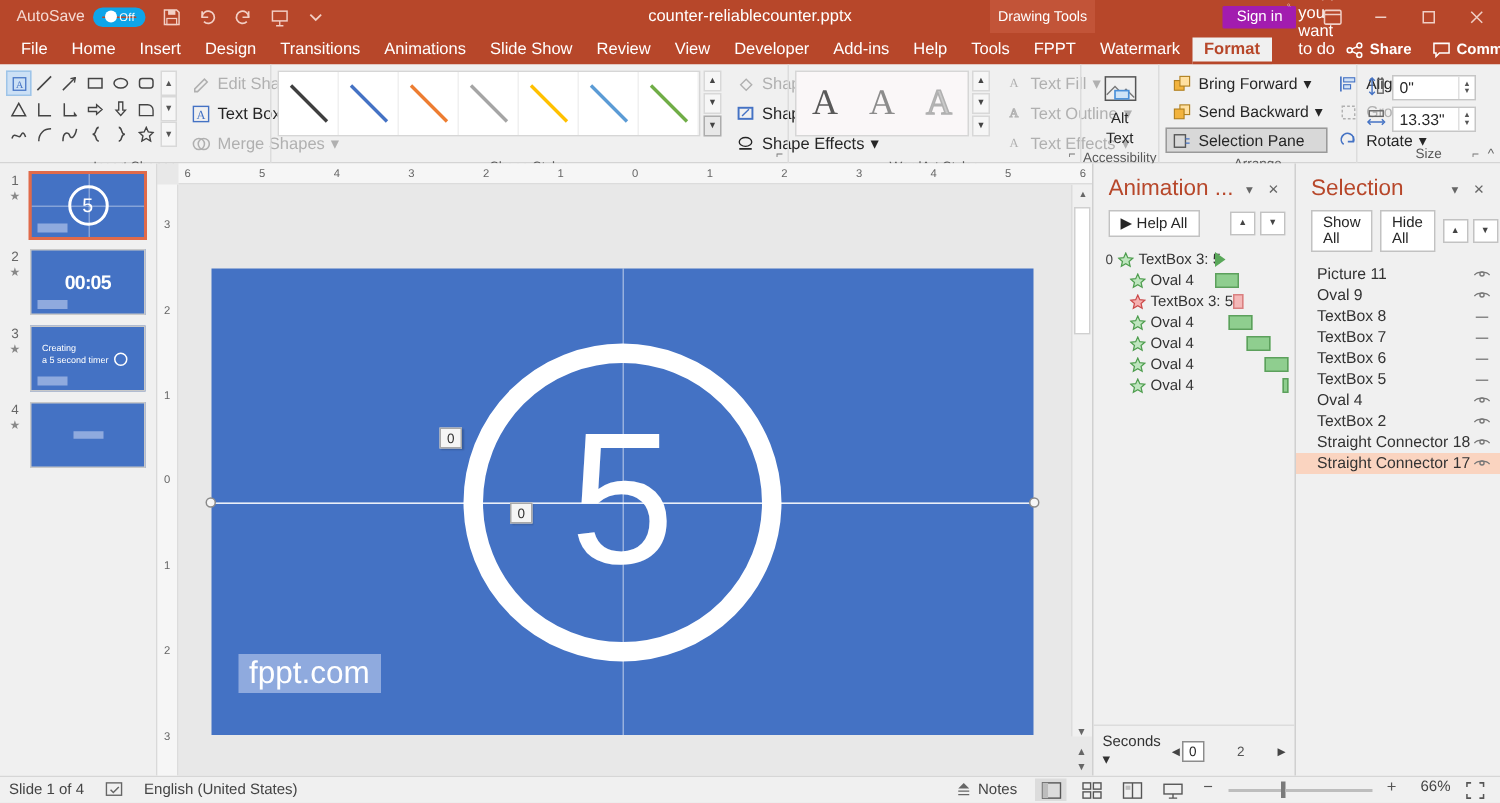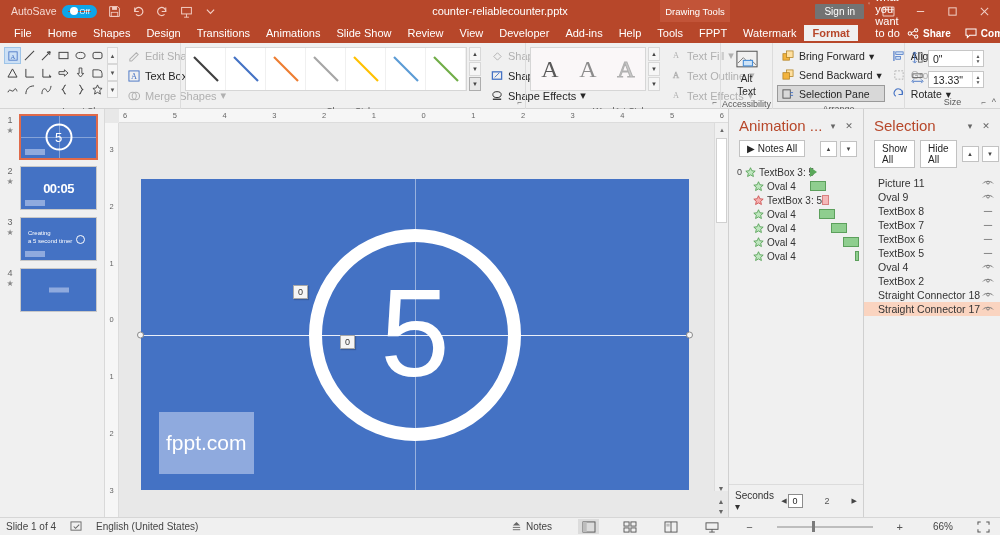--- a/index.html
+++ b/index.html
@@ -35,21 +35,21 @@
     position: absolute; left: 0; right: 0; text-align: center;
     font-size: 11px; color: #fff; pointer-events: none;
   }
   .ctx-tab-label {
     position: absolute; left: 660px; top: 0; width: 70px; height: 22px;
     background: #c25438; color: #fff; font-size: 9.5px;
     display: flex; align-items: center; justify-content: center;
   }
   .title-right { margin-left: auto; display: flex; align-items: center; }
   .signin-btn {
-    background: #737373; color: #fff; font-size: 10px; padding: 2px 9px;
+    background: #a21caf; color: #fff; font-size: 10px; padding: 2px 9px;
     margin-right: 8px; border-radius: 1px;
   }
   .wbtn { width: 32px; height: 22px; display: flex; align-items: center; justify-content: center; color: #f0cfc6; }
 
   
   .menubar {
     height: 21px; background: #b7472a; display: flex; align-items: flex-end;
     padding-left: 6px; flex: none; position: relative;
   }
   .menu-item {
@@ -155,22 +155,22 @@
   .guide-v { position: absolute; top: 0; bottom: 0; left: 50%; width: 1px; background: rgba(255,255,255,.45); }
   .big-ring {
     position: absolute; left: 50%; top: 50%; transform: translate(-50%,-50%);
     width: 212px; height: 212px; border: 13px solid #fff; border-radius: 50%;
   }
   .big-num {
     position: absolute; left: 50%; top: 50%; transform: translate(-50%,-52%);
     color: #fff; font-size: 125px; font-family: "Liberation Sans", sans-serif; line-height: 1;
   }
   .fppt {
-    position: absolute; left: 18px; bottom: 16px;
-    background: #8faade; color: #fff; font-size: 21px; padding: 19px 7px;
+    position: absolute; left: 18px; bottom: 28px;
+    background: #8faade; color: #fff; font-size: 21px; padding: 1px 7px;
     font-family: "Liberation Sans", sans-serif;
   }
   .anim-tag {
     position: absolute; background: #f5f5f5; border: 1px solid #a8a8a8;
     font-size: 9px; color: #333; padding: 0 4px; line-height: 12px; min-width: 13px; text-align: center;
     box-shadow: 1px 1px 1px rgba(0,0,0,.18);
   }
   .conn-line { position: absolute; left: 0; right: 0; top: 50%; height: 1px; background: rgba(255,255,255,.8); }
   .handle {
     position: absolute; width: 7px; height: 7px; border-radius: 50%;
@@ -214,21 +214,21 @@
   .sel-name { flex: 1; white-space: nowrap; }
   .eye { width: 13px; height: 11px; display: flex; align-items: center; justify-content: center; }
 
   
   .status {
     height: 18px; background: #f0f0f0; border-top: 1px solid #d6d6d6;
     display: flex; align-items: center; font-size: 10px; color: #444; flex: none;
     padding: 0 6px;
   }
   .st-item { display: flex; align-items: center; gap: 4px; margin-right: 14px; }
-  .status-right { margin-left: auto; display: flex; align-items: center; gap: 20px; }
+  .status-right { margin-left: auto; display: flex; gap: 6px; }
   .view-btn { width: 21px; height: 15px; display: flex; align-items: center; justify-content: center; }
   .view-btn.active { background: #dcdcdc; }
   .zoom-slider { display: flex; align-items: center; gap: 0; width: 96px; position: relative; }
   .zs-track { flex: 1; height: 2px; background: #bdbdbd; }
   .zs-knob { width: 3px; height: 11px; background: #7a7a7a; }
   .zs-sign { font-size: 11px; color: #555; padding: 0 4px; }
   .zoom-pct { font-size: 10px; min-width: 26px; text-align: right; }
 </style>
 </head>
 <body>
@@ -299,21 +299,21 @@
         <svg width="11" height="11" viewBox="0 0 12 12">
             <path d="M2 2l8 8M10 2l-8 8" stroke="currentColor" stroke-width="1.1"></path>
           </svg>
       </span>
     </div>
   </div>
 
   <div class="menubar">
     <span class="menu-item">File</span>
     <span class="menu-item">Home</span>
-    <span class="menu-item">Shapes</span>
+    <span class="menu-item">Insert</span>
     <span class="menu-item">Design</span>
     <span class="menu-item">Transitions</span>
     <span class="menu-item">Animations</span>
     <span class="menu-item">Slide Show</span>
     <span class="menu-item">Review</span>
     <span class="menu-item">View</span>
     <span class="menu-item">Developer</span>
     <span class="menu-item">Add-ins</span>
     <span class="menu-item">Help</span>
     <span class="menu-item">Tools</span>
@@ -839,21 +839,21 @@
 
     <div class="pane">
       <div class="pane-head">
         <span class="pane-title">Animation ...</span>
         <span class="pane-hbtn">▾</span>
         <span class="pane-hbtn">✕</span>
       </div>
       <div class="pane-tools">
         <span class="pbtn">
           <span>▶</span>
-          <span>Notes All</span>
+          <span>Help All</span>
         </span>
         <span style="margin-left:auto; display:flex; gap:3px;">
           <span class="pbtn-sq">▲</span>
           <span class="pbtn-sq">▼</span>
         </span>
       </div>
       <div class="pane-list">
 
         <div class="anim-row">
           <span class="anim-idx">0</span>

